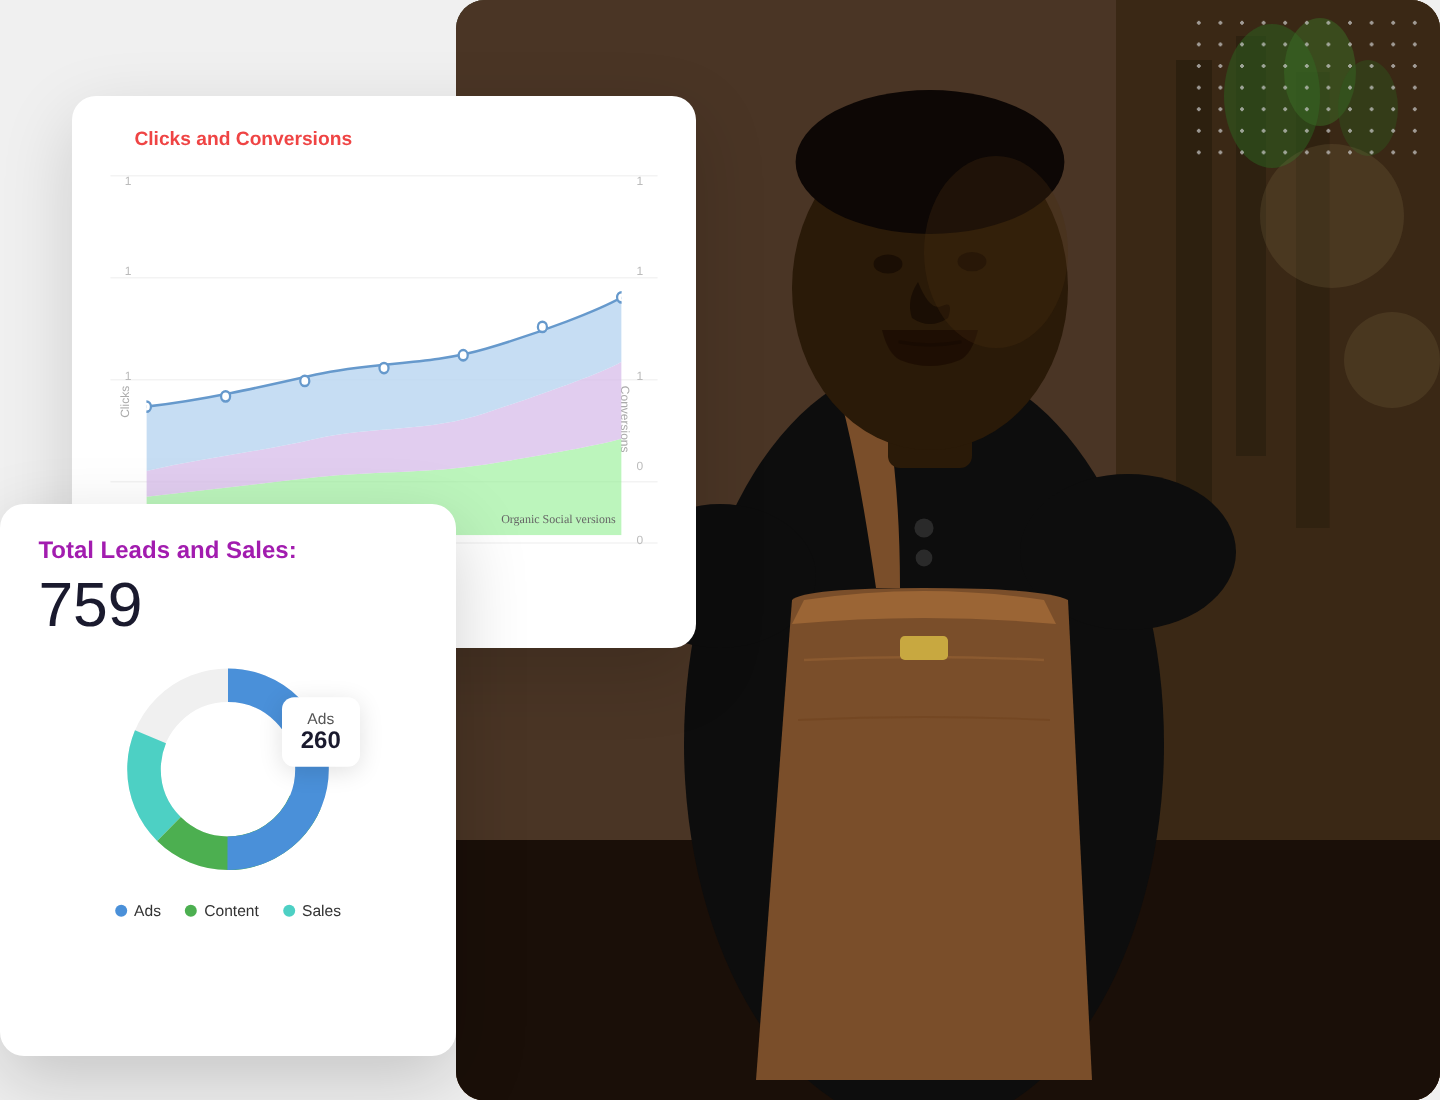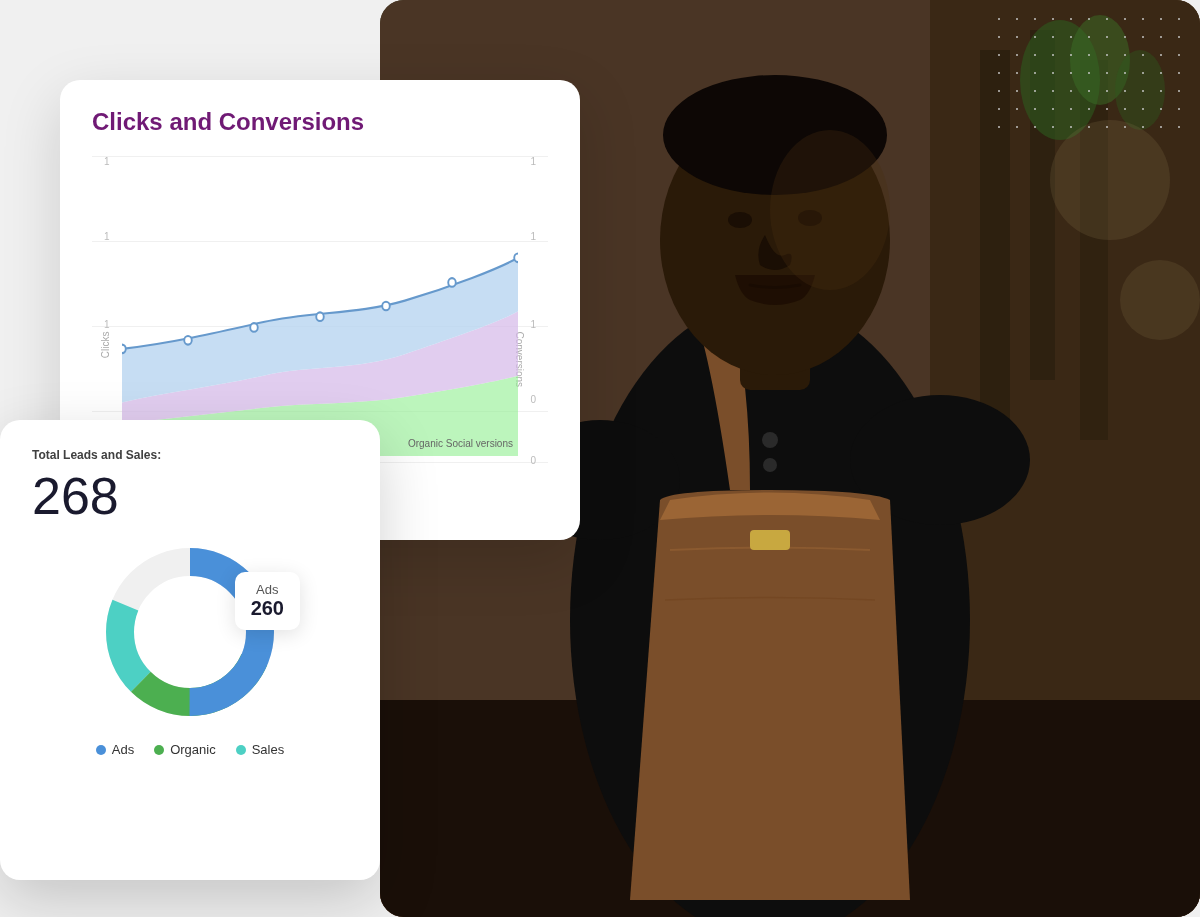--- a/index.html
+++ b/index.html
@@ -60,24 +60,25 @@
       width: 520px;
       height: 460px;
       background: white;
       border-radius: 20px;
       box-shadow: 0 20px 60px rgba(0,0,0,0.15);
       padding: 28px 32px;
       z-index: 10;
     }
 
     .card-clicks-title {
-      font-size: 24px;
+      font-size: 16px;
       font-weight: 700;
-      color: #701a75;
+      color: #ef4444;
       margin-bottom: 20px;
+      margin-left: 20px;
     }
 
     .chart-area {
       position: relative;
       width: 100%;
       height: 340px;
     }
 
     .grid-line {
       position: absolute;
@@ -95,23 +96,23 @@
       width: 380px;
       height: 460px;
       background: white;
       border-radius: 20px;
       box-shadow: 0 20px 60px rgba(0,0,0,0.18);
       padding: 28px 32px;
       z-index: 20;
     }
 
     .card-leads-title {
-      font-size: 12px;
+      font-size: 20px;
       font-weight: 700;
-      color: #404040;
+      color: #a21caf;
       margin-bottom: 8px;
     }
 
     .card-leads-number {
       font-size: 52px;
       font-weight: 300;
       color: #1a1a2e;
       margin-bottom: 20px;
       line-height: 1;
     }
@@ -282,30 +283,30 @@
 
         <circle cx="0" cy="180" r="4" fill="white" stroke="#6699cc" stroke-width="2"></circle>
         <circle cx="70" cy="172" r="4" fill="white" stroke="#6699cc" stroke-width="2"></circle>
         <circle cx="140" cy="160" r="4" fill="white" stroke="#6699cc" stroke-width="2"></circle>
         <circle cx="210" cy="150" r="4" fill="white" stroke="#6699cc" stroke-width="2"></circle>
         <circle cx="280" cy="140" r="4" fill="white" stroke="#6699cc" stroke-width="2"></circle>
         <circle cx="350" cy="118" r="4" fill="white" stroke="#6699cc" stroke-width="2"></circle>
         <circle cx="420" cy="95" r="4" fill="white" stroke="#6699cc" stroke-width="2"></circle>
       </svg>
 
-      <div style="position:absolute;bottom:45px;right:35px;font-size:10px;color:#666;line-height:1.4;">
+      <div style="position:absolute;bottom:45px;right:35px;font-size:10px;color:#666;line-height:1.4;font-family:Liberation Serif, serif;">
         <span>Organic Social
 versions</span>
       </div>
     </div>
   </div>
 
   <div class="card-leads">
     <div class="card-leads-title">Total Leads and Sales:</div>
-    <div class="card-leads-number">268</div>
+    <div class="card-leads-number">759</div>
 
     <div class="donut-container">
       
       <svg width="180" height="180" viewBox="0 0 180 180">
 
         <circle cx="90" cy="90" r="70" fill="none" stroke="#f0f0f0" stroke-width="28"></circle>
 
         <circle cx="90" cy="90" r="70" fill="none" stroke="#4dd0c4" stroke-width="28" stroke-dasharray="83 357" stroke-dashoffset="-274" transform="rotate(-90 90 90)"></circle>
 
         <circle cx="90" cy="90" r="70" fill="none" stroke="#4caf50" stroke-width="28" stroke-dasharray="136 304" stroke-dashoffset="-138" transform="rotate(-90 90 90)"></circle>
@@ -320,21 +321,21 @@
       </div>
     </div>
 
     <div class="legend">
       <div class="legend-item">
         <div class="legend-dot" style="background:#4a90d9;"></div>
         <span>Ads</span>
       </div>
       <div class="legend-item">
         <div class="legend-dot" style="background:#4caf50;"></div>
-        <span>Organic</span>
+        <span>Content</span>
       </div>
       <div class="legend-item">
         <div class="legend-dot" style="background:#4dd0c4;"></div>
         <span>Sales</span>
       </div>
     </div>
   </div>
 
 </div>
 

